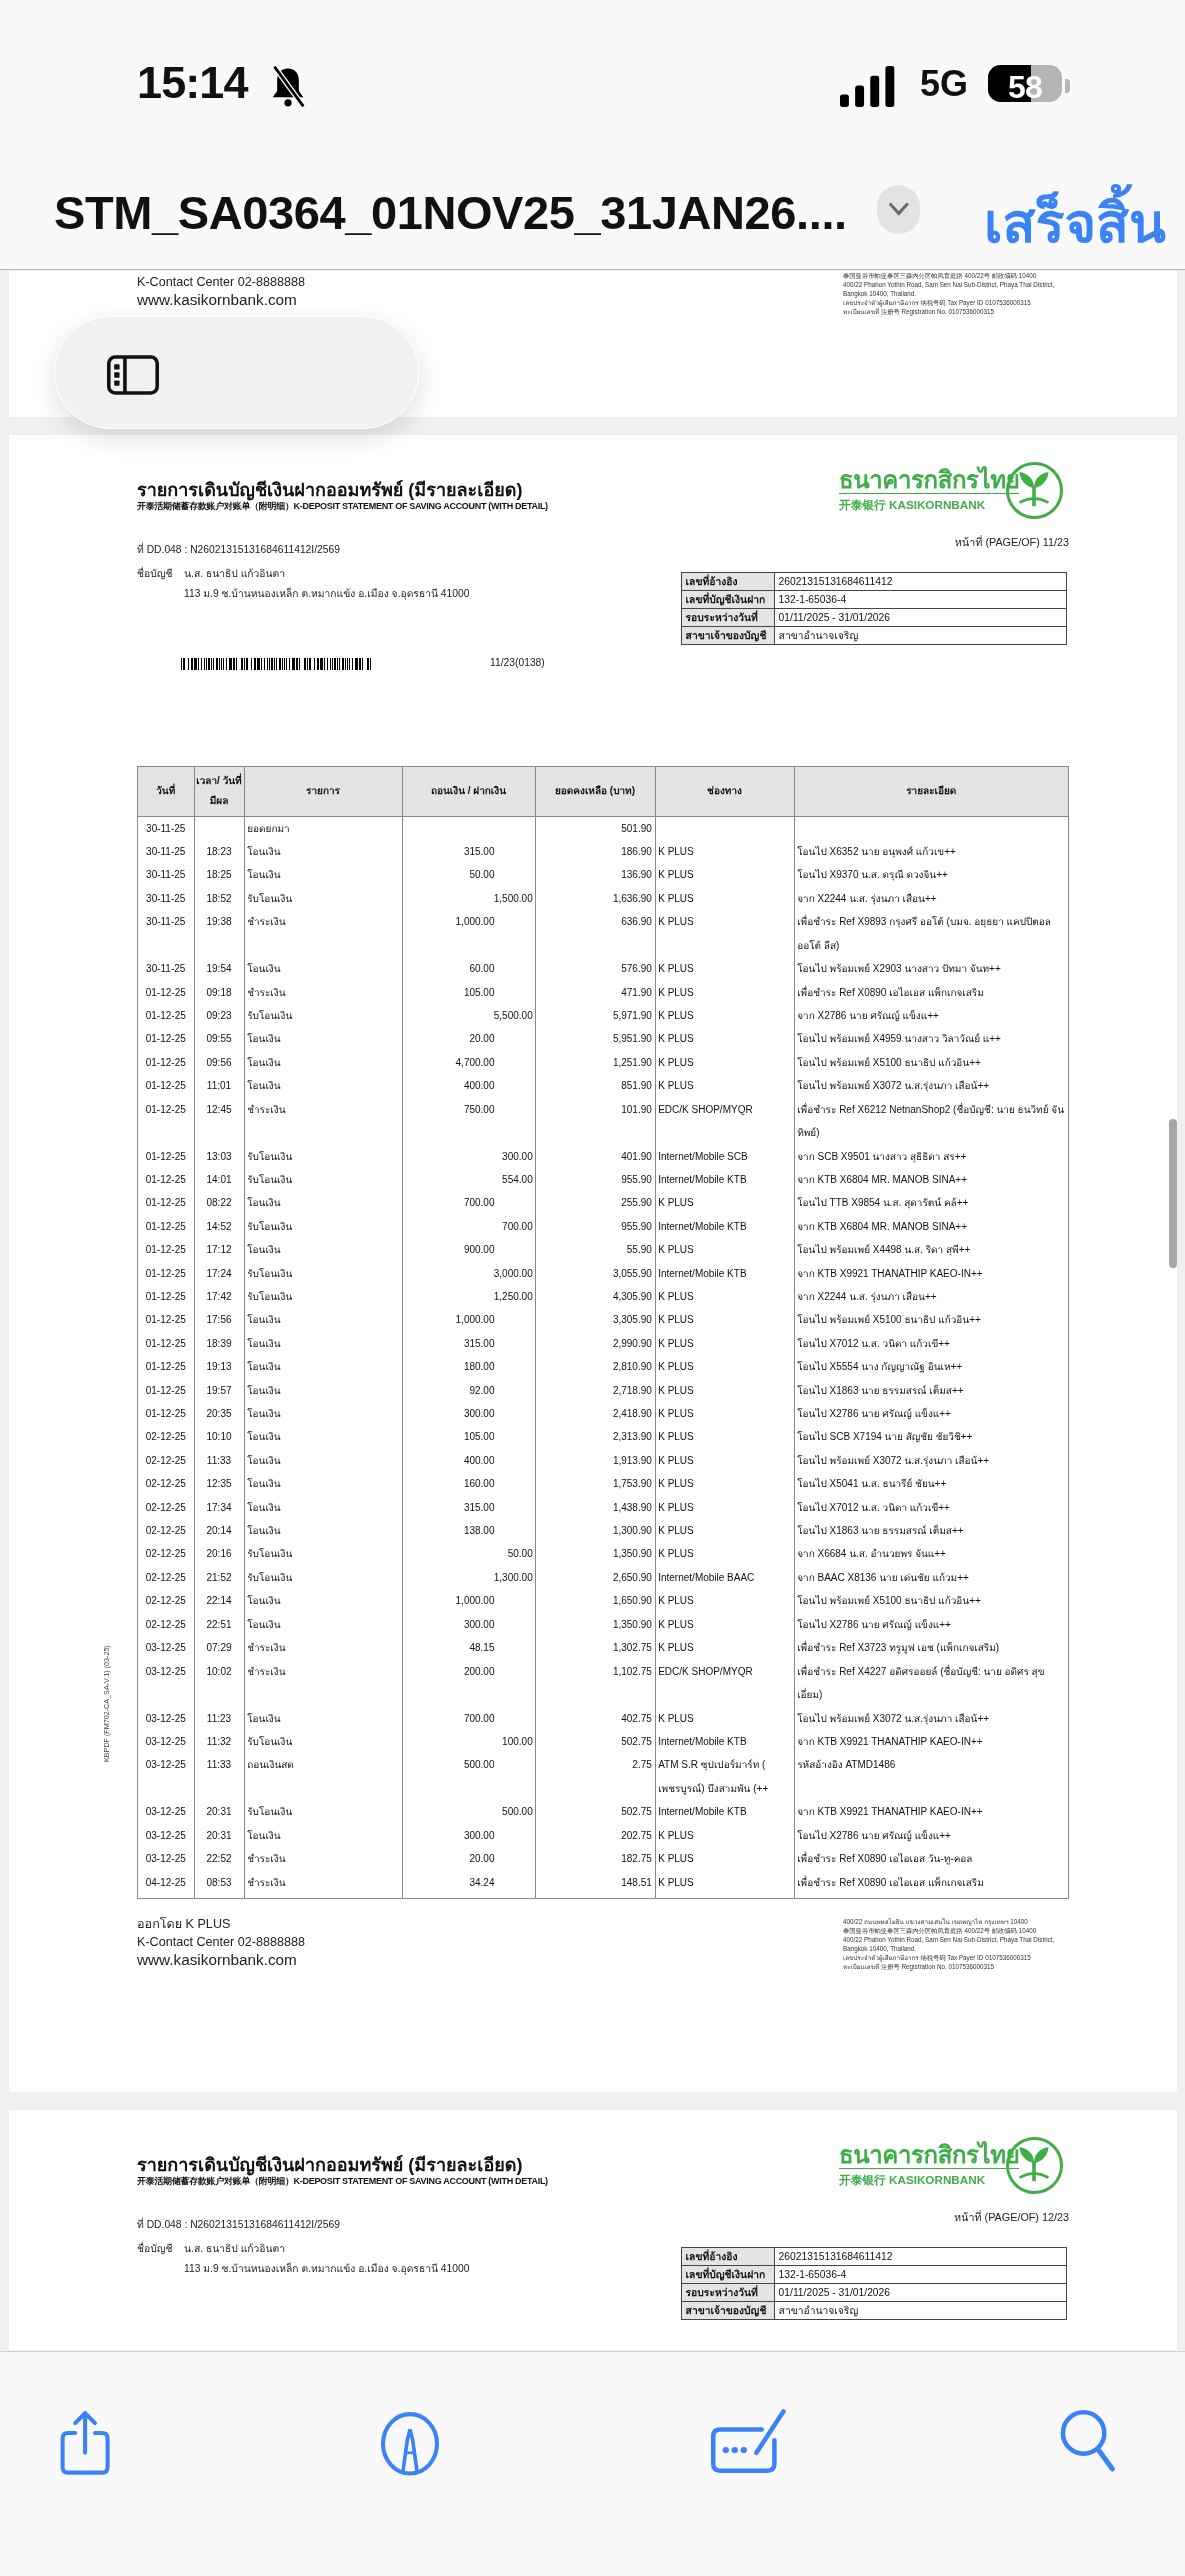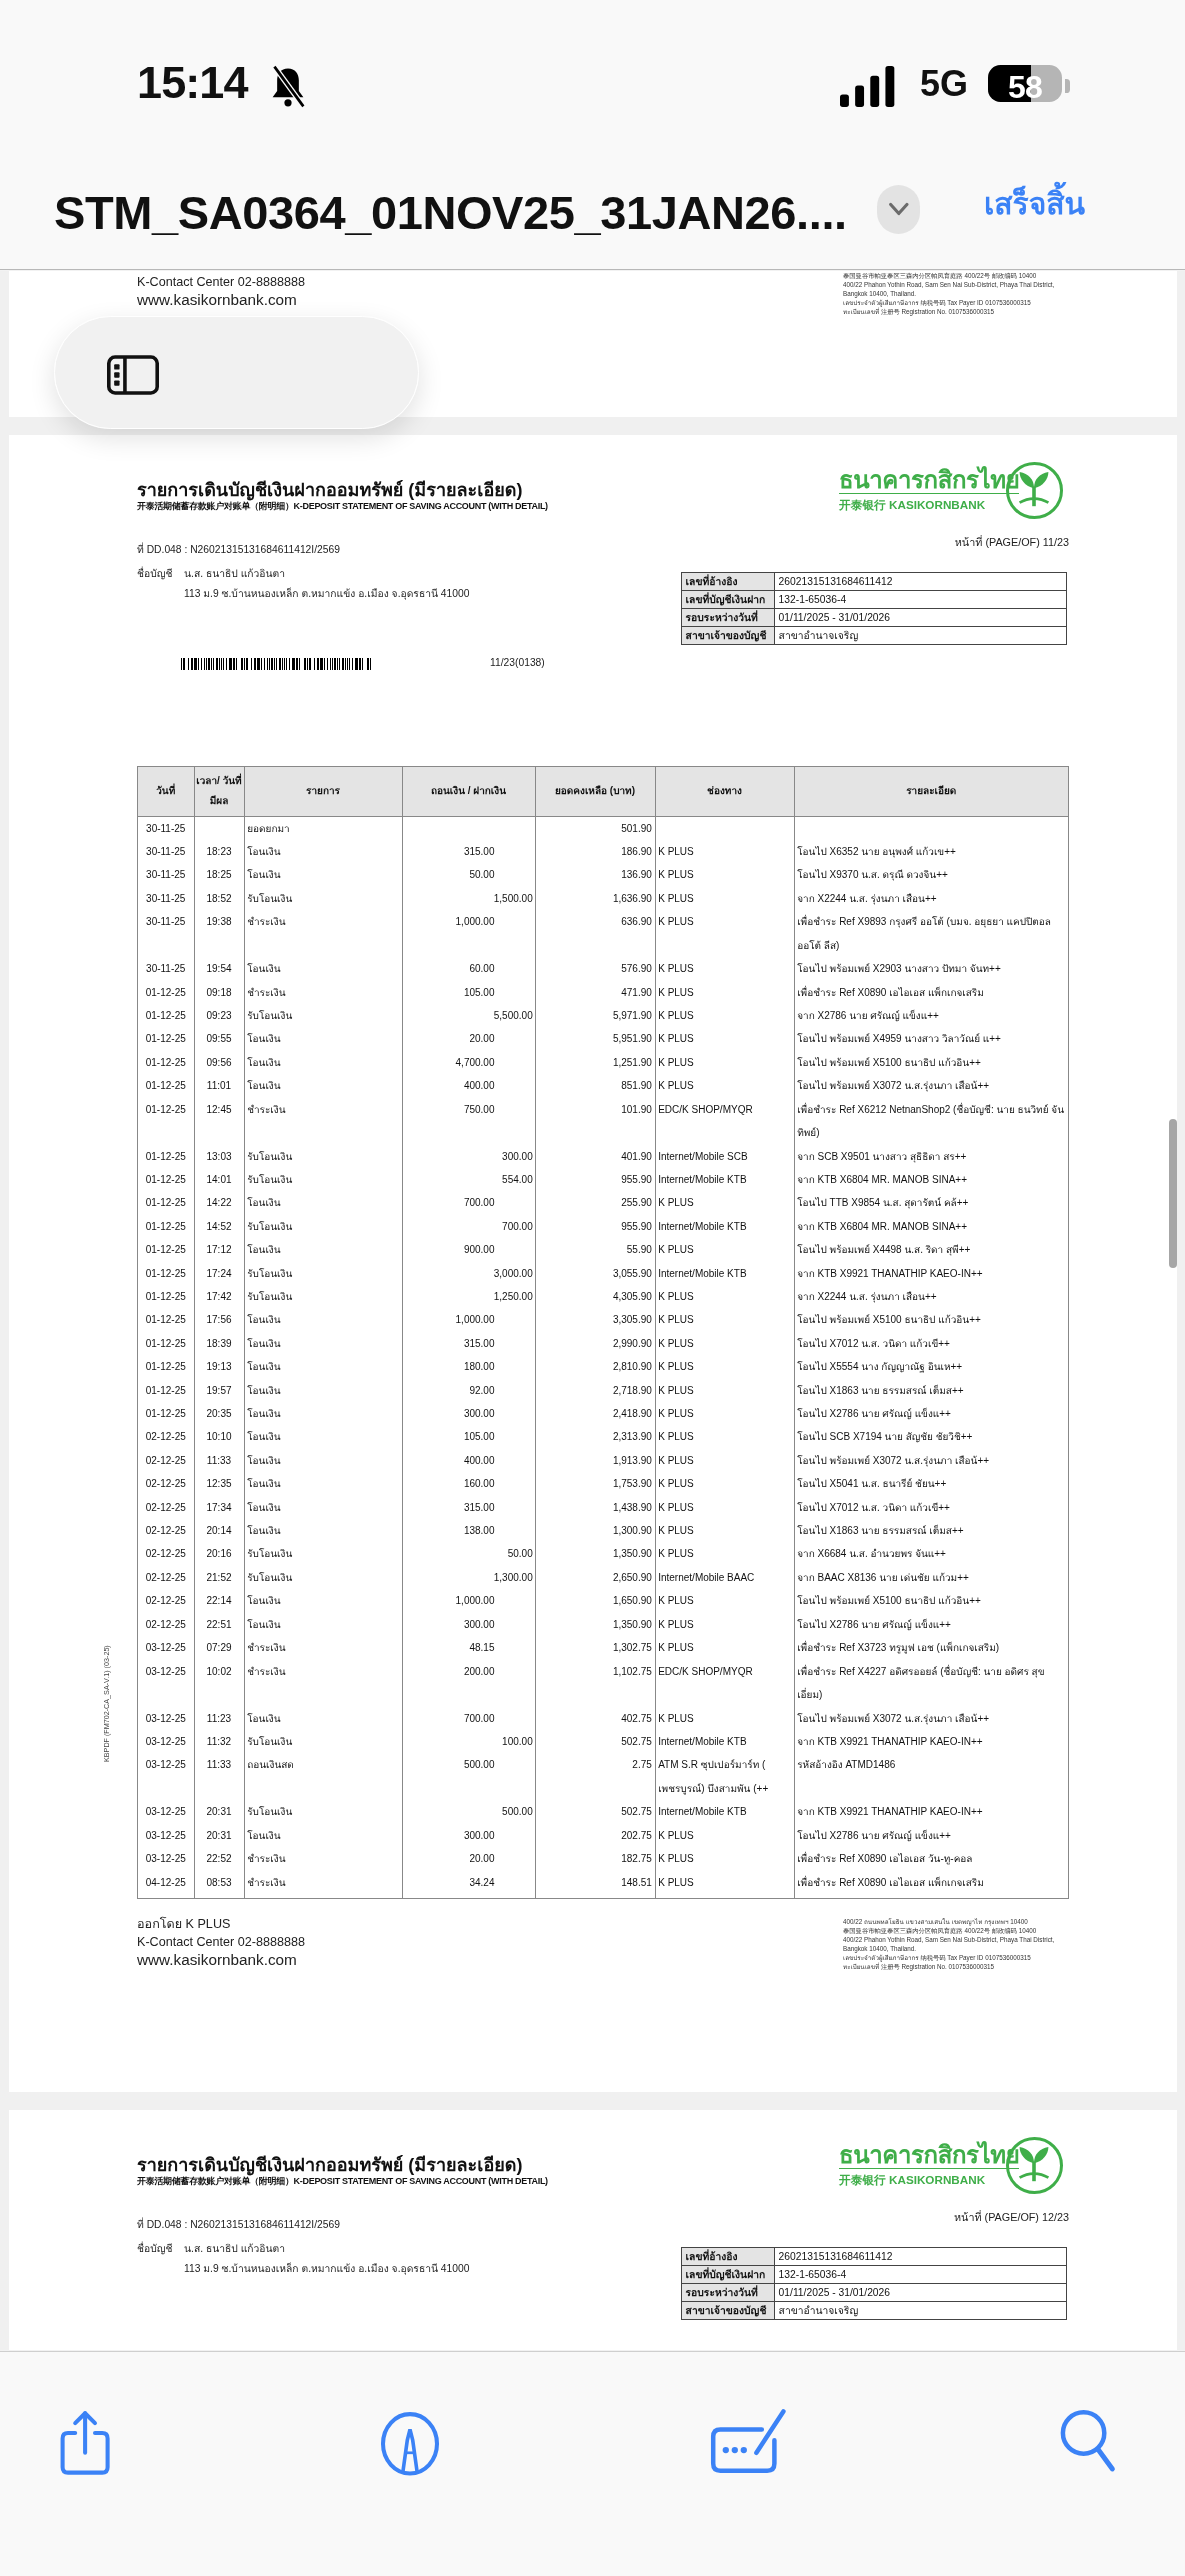--- a/index.html
+++ b/index.html
@@ -11,21 +11,21 @@
   .net { position: absolute; left: 920px; top: 63px; font-size: 36px; font-weight: 600; }
   .battery { position: absolute; left: 988px; top: 65px; width: 74px; height: 37px; border-radius: 12.6px; background: #b5b5b5; overflow: hidden; }
   .battery .fill { position: absolute; left: 0; top: 0; bottom: 0; width: 58%; background: #000; }
   .battery span { position: absolute; left: 0; right: 0; top: 3.6px; text-align: center; font-size: 32px; font-weight: 700; color: #fff; letter-spacing: -0.9px; }
   .battery-tip { position: absolute; left: 1065px; top: 79px; width: 5.4px; height: 14.4px; border-radius: 0 3.6px 3.6px 0; background: #b5b5b5; }
 
   .nav-bar { position: absolute; left: 0; top: 153px; width: 1186px; height: 117px; background: #f9f9f9; border-bottom: 1.8px solid #b8b8b8; }
   .doc-title { position: absolute; left: 54px; top: 32px; font-size: 47px; font-weight: 700; letter-spacing: -0.4px; white-space: nowrap; }
   .chev-btn { position: absolute; left: 877px; top: 32px; width: 43px; height: 49px; border-radius: 21.6px; background: #e3e3e3; }
   .chev-btn svg { position: absolute; left: 10.8px; top: 14.4px; }
-  .done-btn { position: absolute; left: 984px; top: 27px; font-size: 30px; font-weight: 700; color: #3b82f6; }
+  .done-btn { position: absolute; left: 984px; top: 27px; font-size: 54px; font-weight: 700; color: #3b82f6; }
 
   .viewport { position: absolute; left: 0; top: 271px; width: 1186px; height: 2079px; overflow: hidden; background: #f0f0f0; }
   .page { position: absolute; left: 9px; width: 1168px; background: #fff; }
   .page-10 { top: -36px; height: 182px; }
   .page-11 { top: 164px; height: 1657px; }
   .page-12 { top: 1839px; height: 359px; }
 
   .ftr-left { position: absolute; left: 128px; font-size: 12.6px; color: #222; line-height: 18px; }
   .ftr-left .url { font-size: 15.3px; }
   .ftr-right { position: absolute; left: 834px; font-size: 6.3px; color: #333; line-height: 9px; width: 234px; }
@@ -309,21 +309,21 @@
               <td class="c">01-12-25</td>
               <td class="c">14:01</td>
               <td>รับโอนเงิน</td>
               <td class="r" style="padding-right: 1.8px;">554.00</td>
               <td class="r">955.90</td>
               <td class="channel">Internet/Mobile KTB</td>
               <td class="details">จาก KTB X6804 MR. MANOB SINA++</td>
             </tr>
             <tr>
               <td class="c">01-12-25</td>
-              <td class="c">14:22</td>
+              <td class="c">08:22</td>
               <td>โอนเงิน</td>
               <td class="r" style="padding-right: 40px;">700.00</td>
               <td class="r">255.90</td>
               <td class="channel">K PLUS</td>
               <td class="details">โอนไป TTB X9854 น.ส. สุดารัตน์ คล้++</td>
             </tr>
             <tr>
               <td class="c">01-12-25</td>
               <td class="c">14:52</td>
               <td>รับโอนเงิน</td>

